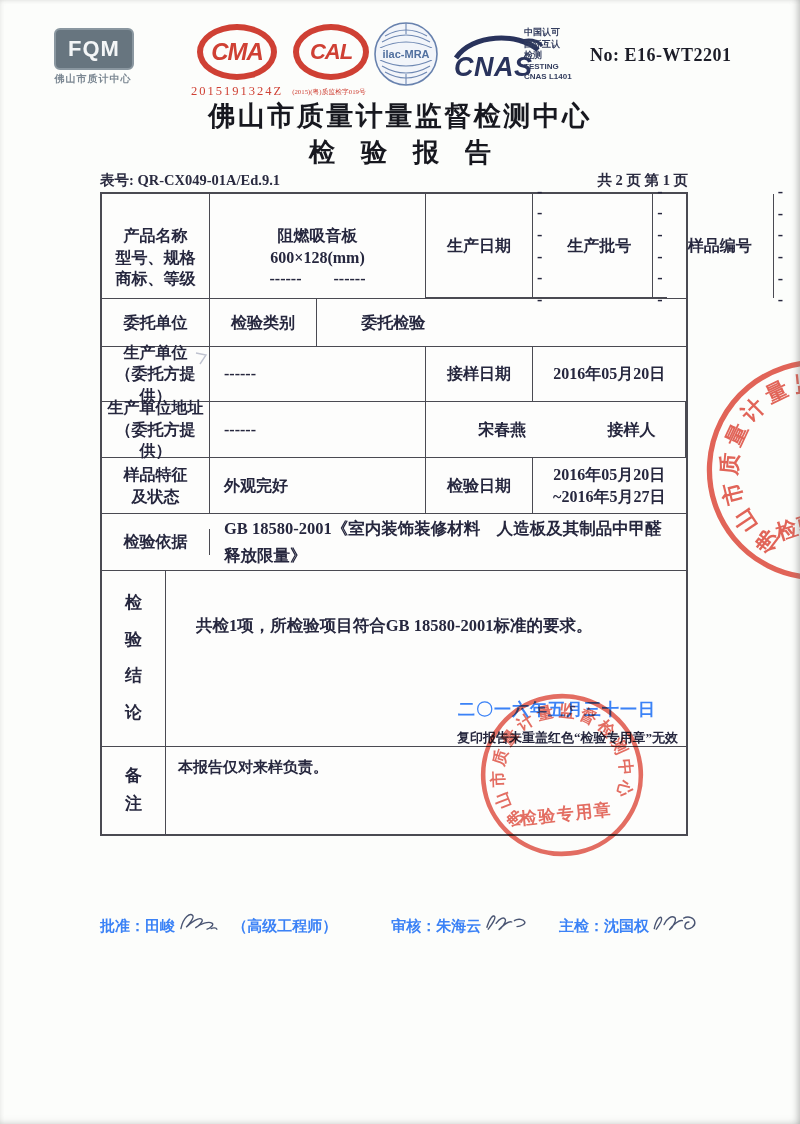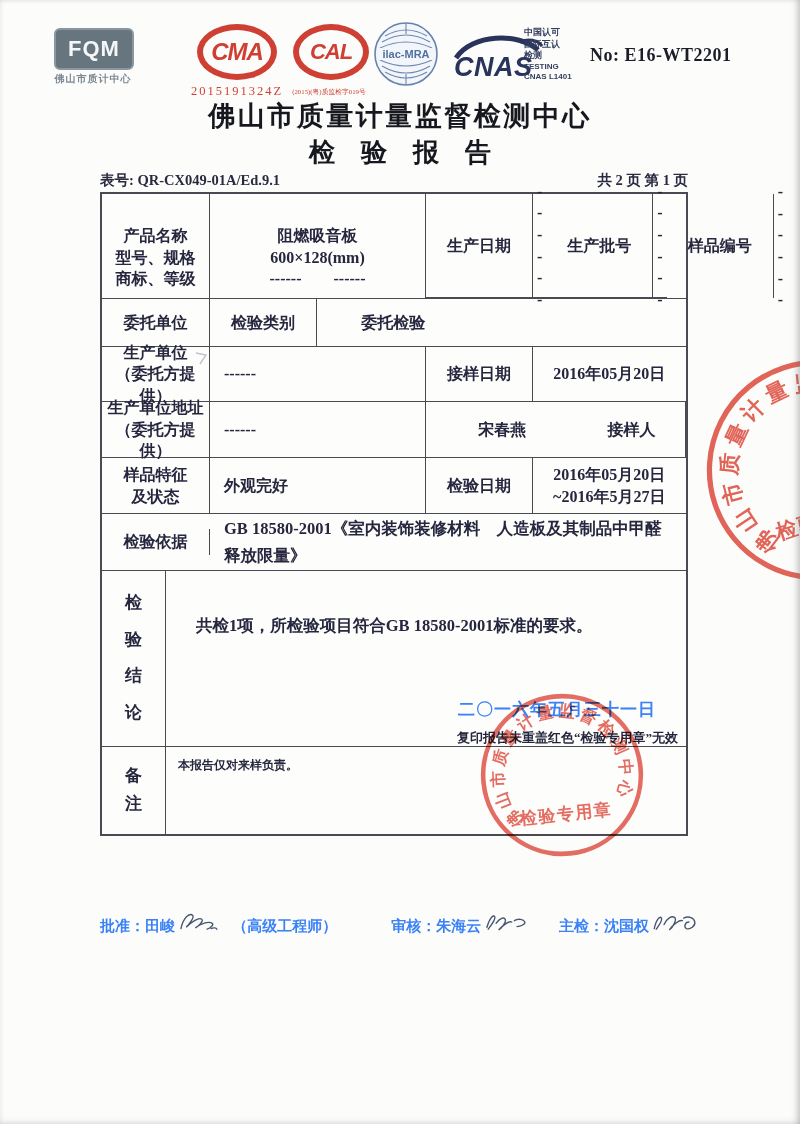--- a/index.html
+++ b/index.html
@@ -57,21 +57,21 @@
   .h47{height:47px;} .h57{height:57px;} .h54{height:54px;} .h55{height:55px;} .h56{height:56px;align-items:center;}
   .h175{height:175px;} .h87{height:87px;}
   .wv{width:64px;flex:none;}
   .vertlab{justify-content:space-around;padding:14px 2px;font-size:17px;}
   .basis-val{flex:1;align-items:flex-start;text-align:left;padding:6px 14px;font-size:16.5px;line-height:1.65;border-right:none;justify-content:center;}
   .conc-body{flex:1;position:relative;border-right:none;}
   .conc-text{position:absolute;left:30px;right:16px;top:44px;text-align:left;font-size:16.5px;font-weight:bold;color:#26273e;}
   .conc-date{position:absolute;right:30px;top:128px;font-size:17px;font-weight:bold;color:#3b82f6;letter-spacing:1px;}
   .conc-note{position:absolute;right:8px;top:158px;font-size:13px;font-weight:bold;color:#26273e;}
   .remark-body{flex:1;position:relative;border-right:none;}
-  .remark-text{position:absolute;left:12px;top:10px;font-size:12px;font-weight:bold;color:#26273e;}
+  .remark-text{position:absolute;left:12px;top:10px;font-size:15px;font-weight:bold;color:#26273e;}
   
   .footer{position:absolute;left:100px;top:916px;width:600px;display:flex;align-items:center;font-size:15px;font-weight:bold;color:#3b82f6;white-space:nowrap;}
   .footer .lab{font-weight:bold;}
   .sig{display:inline-block;vertical-align:middle;margin:-14px 2px -6px 2px;}
   .sig path{fill:none;stroke:#394566;stroke-width:2.1;stroke-linecap:round;opacity:.92;}
   .ftitle{margin:0 26px 0 10px;}
   .fgap{margin-left:28px;}
   
   .stamp{position:absolute;pointer-events:none;mix-blend-mode:multiply;}
   .stamp-right{left:701px;top:354px;width:232px;height:232px;transform:rotate(-18deg);opacity:.85;}

